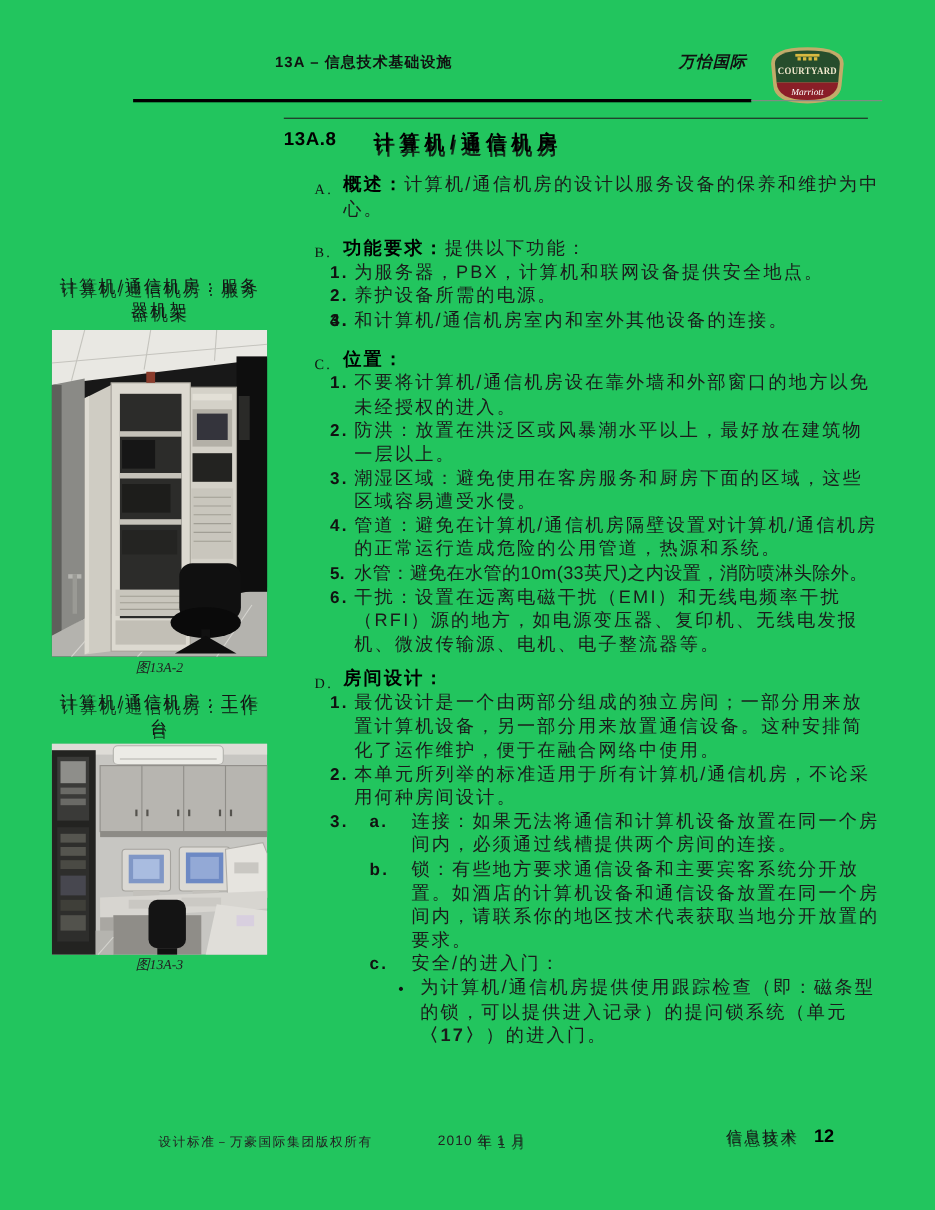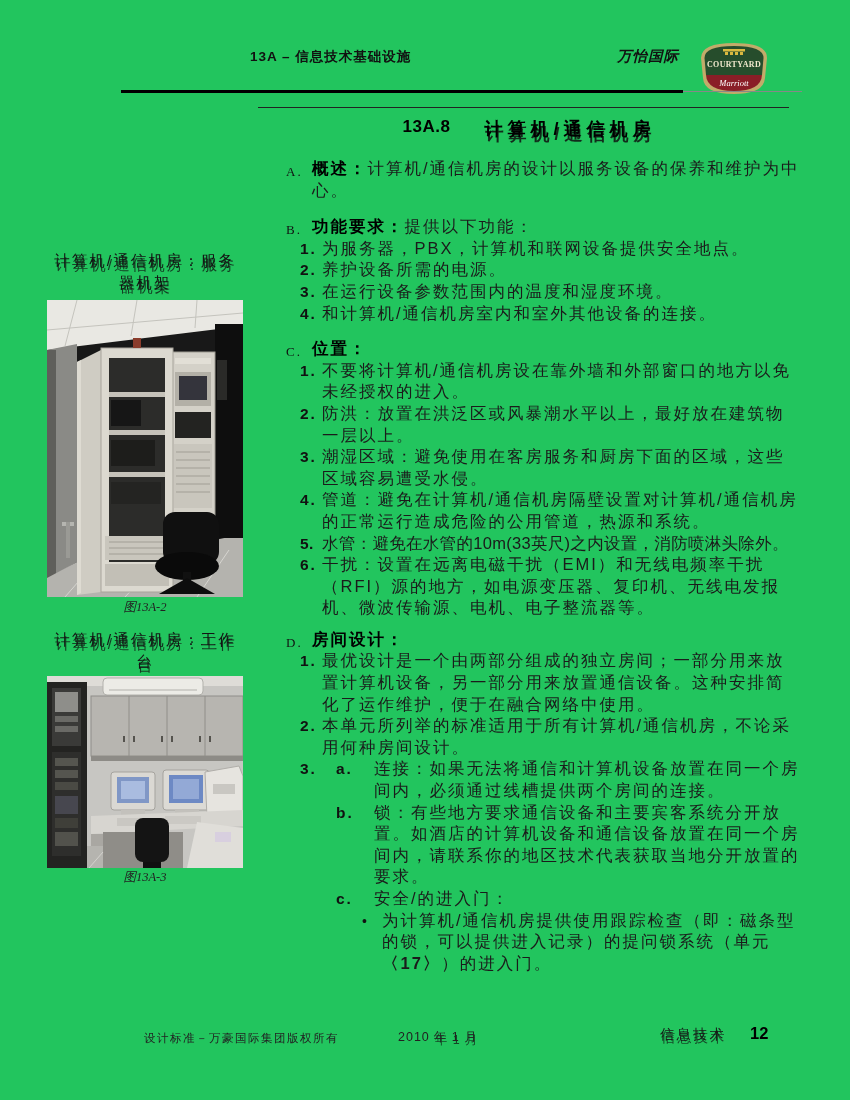--- a/index.html
+++ b/index.html
@@ -27,21 +27,21 @@
   .lab1{top:599px;} .lab2{top:869px;}
 
   
   .ghost{text-shadow:1px 5px 0 rgba(15,15,15,0.85);}
   .ghost-md{text-shadow:1px 4px 0 rgba(15,15,15,0.75);}
   .ghost-sm{text-shadow:1px 3px 0 rgba(15,15,15,0.7);}
 
   
   .main{position:absolute;left:258px;top:107px;width:542px;}
   .content-rule{width:531px;height:1px;background:#222;}
-  .sec-head{display:flex;align-items:flex-start;margin:9px 0 17px 0;justify-content:center;}
+  .sec-head{display:flex;align-items:flex-start;margin:9px 0 17px 0;}
   .sec-num{font-size:17px;font-weight:bold;color:#000;letter-spacing:0.5px;}
   .sec-title{margin-left:34px;font-size:18px;font-weight:bold;color:#000;
              letter-spacing:5px;}
 
   .item{position:relative;font-size:16.5px;line-height:21.6px;letter-spacing:2px;}
   .item .mk{position:absolute;font-weight:bold;color:#111;}
   .lt{padding-left:54px;margin-top:15px;}
   .lt .mk{left:28px;top:3px;font-family:"Liberation Serif",serif;font-weight:normal;font-size:13px;}
   .lt.first{margin-top:0;}
   .lt.gap-lg{margin-top:14px;}
@@ -53,21 +53,21 @@
   .bl{padding-left:124px;}
   .bl .mk{left:104px;font-weight:normal;font-size:14px;top:1px;}
   .lead{font-weight:bold;color:#000;}
   .tight{letter-spacing:0.3px;}
   .b17{font-weight:bold;}
 
   
   .f-copy{position:absolute;left:144px;top:1031px;font-size:11.5px;letter-spacing:1.5px;color:#222;}
   .f-date{position:absolute;left:398px;top:1029px;font-size:12.5px;color:#222;letter-spacing:1px;}
   .f-date .suffix{margin-left:4px;margin-top:16px;}
-  .f-right{position:absolute;left:660px;top:1024px;display:flex;align-items:baseline;gap:24px;}
+  .f-right{position:absolute;left:660px;top:1024px;display:flex;align-items:baseline;gap:14px;}
   .f-chap{font-size:14px;letter-spacing:2.5px;color:#161616;}
   .f-page{font-size:16.5px;font-weight:bold;color:#000;}
 </style>
 </head>
 <body>
 
 <div class="page">
 
   <div class="hdr-chapter">13A – 信息技术基础设施</div>
   <div class="hdr-brand">万怡国际</div>
@@ -249,21 +249,20 @@
     <div class="item nm">
       <span class="mk">1.</span>
       <span>为服务器，PBX，计算机和联网设备提供安全地点。</span>
     </div>
     <div class="item nm">
       <span class="mk">2.</span>
       <span>养护设备所需的电源。</span>
     </div>
     <div class="item nm">
       <span class="mk">3.</span>
-      <span>在运行设备参数范围内的温度和湿度环境。</span>
     </div>
     <div class="item nm">
       <span class="mk">4.</span>
       <span>和计算机/通信机房室内和室外其他设备的连接。</span>
     </div>
 
     <div class="item lt gap-lg">
       <span class="mk">C.</span>
       <span class="lead">位置：</span>
     </div>

